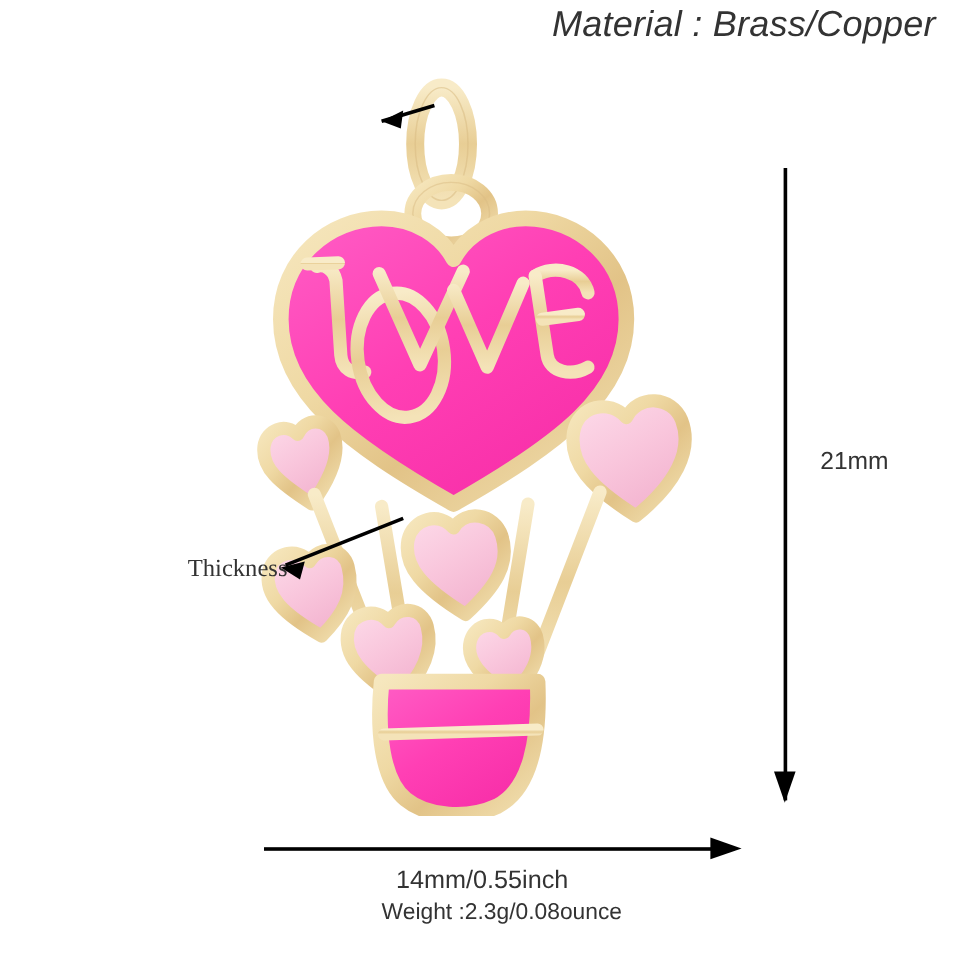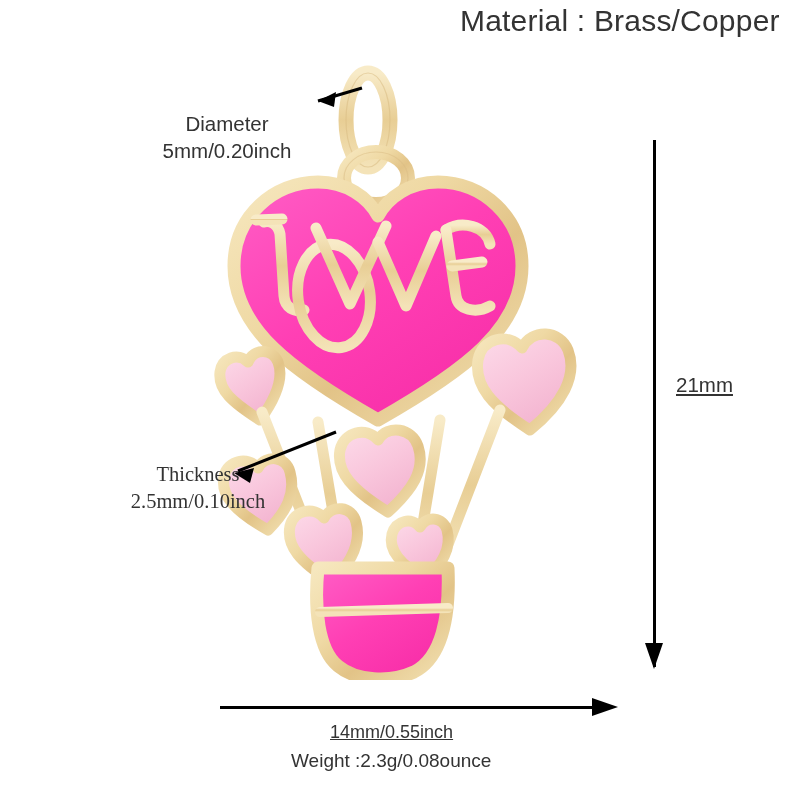--- a/index.html
+++ b/index.html
@@ -10,28 +10,28 @@
     color:#2b2b2b;
     overflow:hidden;
     position:relative;
   }
   #stage{position:relative;width:800px;height:800px;}
 
   
   .txt{position:absolute;white-space:nowrap;color:#333333;}
   #material-label{
     left:460px;top:4px;
-    font-size:30px;letter-spacing:.2px;
+    font-size:30px;letter-spacing:.2px;font-style:italic;
   }
   .ann{font-size:20.5px;line-height:27px;text-align:center;}
   #diameter-annotation{left:152px;top:110px;width:150px;}
   #thickness-annotation{left:98px;top:461px;width:200px;font-family:Liberation Serif, serif;}
-  #height-annotation{left:676px;top:371px;width:110px;text-align:left;font-size:20.5px;line-height:27px;text-decoration:underline;}
-  #width-annotation{left:330px;top:722px;font-size:18px;text-decoration:underline;}
-  #weight-annotation{left:291px;top:750px;font-size:19px;}
+  #height-annotation{left:657px;top:371px;width:110px;text-align:center;font-size:20.5px;line-height:27px;}
+  #width-annotation{left:330px;top:722px;font-size:21px;}
+  #weight-annotation{left:318px;top:750px;font-size:19px;}
 
   
   .dimline{position:absolute;background:#000;}
   #height-line{left:653px;top:140px;width:3px;height:527px;}
   #width-line{left:220px;top:706px;height:3px;width:392px;}
   .arrowhead{position:absolute;width:0;height:0;}
   #height-arrowhead{
     left:645px;top:643px;
     border-left:9px solid transparent;
     border-right:9px solid transparent;
@@ -190,28 +190,23 @@
       <polygon points="234,473 254,468 250,483" fill="#000"></polygon>
     </g>
   </svg>
 
   <div class="dimline" id="height-line"></div>
   <div class="arrowhead" id="height-arrowhead"></div>
 
   <div class="dimline" id="width-line"></div>
   <div class="arrowhead" id="width-arrowhead"></div>
 
-  <div class="txt ann" id="diameter-annotation">
-    <div>Diameter</div>
-    <div>5mm/0.20inch</div>
-  </div>
 
   <div class="txt ann" id="thickness-annotation">
     <div>Thickness</div>
-    <div>2.5mm/0.10inch</div>
   </div>
 
   <div class="txt" id="height-annotation">
     <div>21mm</div>
   </div>
 
   <div class="txt" id="width-annotation">14mm/0.55inch</div>
 
   <div class="txt" id="weight-annotation">Weight :2.3g/0.08ounce</div>
 

